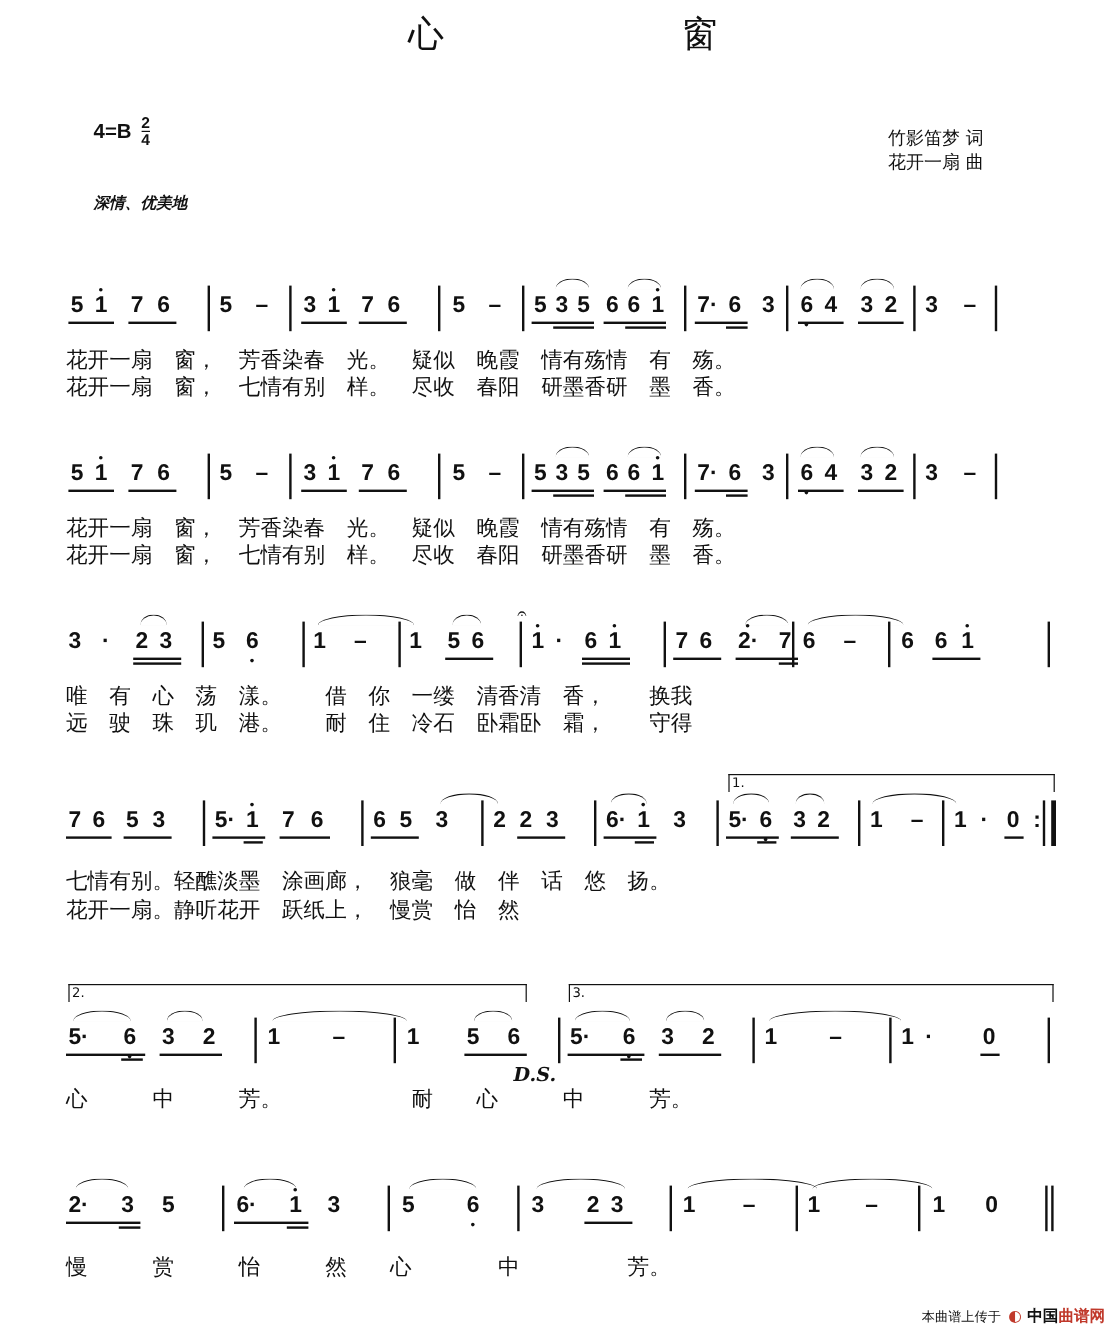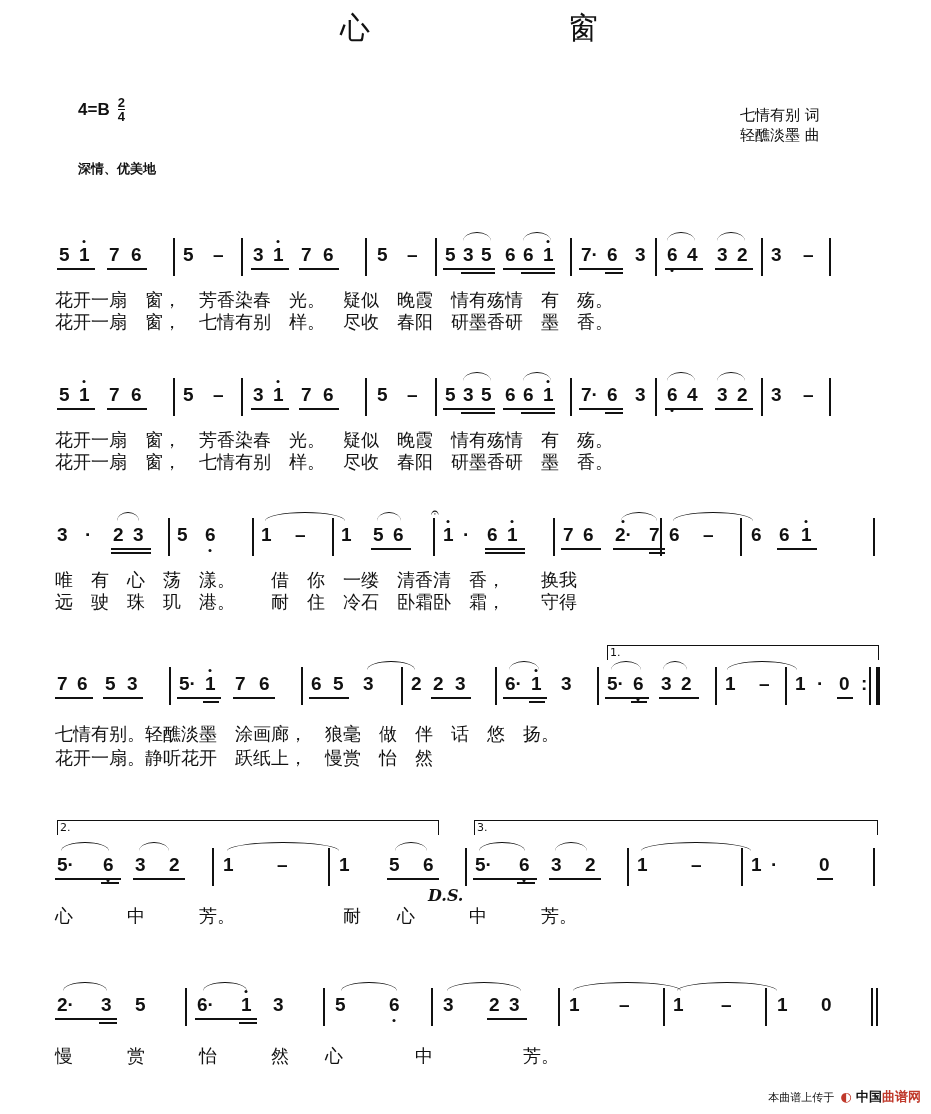--- a/index.html
+++ b/index.html
@@ -4,21 +4,21 @@
 <style>
   html, body { margin:0; padding:0; background:#fff; }
   body { width:931px; height:1114px; position:relative; overflow:hidden; color:#111;
          font-family:"DejaVu Sans","Liberation Sans",sans-serif; }
   .abs { position:absolute; }
   .title { top:8px; font-size:30px; font-family:"DejaVu Serif",serif; }
   .key { left:78px; top:96px; font-size:17px; font-weight:bold; font-family:"Liberation Sans",sans-serif; display:flex; align-items:center; gap:8px; }
   .frac { display:inline-flex; flex-direction:column; align-items:center; font-size:13px; line-height:13px; font-weight:bold; }
   .frac span:first-child { border-bottom:1.5px solid #111; }
   .credits { left:740px; top:105px; font-size:15px; line-height:20px; }
-  .tempo { left:78px; top:160px; font-size:13px; font-weight:bold; }
+  .tempo { left:78px; top:160px; font-size:13px; font-weight:bold;font-style:italic; }
   .row { position:absolute; left:55px; width:830px; height:44px; }
   .bar { position:absolute; width:2px; background:#111; height:38px; top:0; }
   .dbar { position:absolute; top:0; height:38px; border-left:2px solid #111; width:5px; border-right:4px solid #111; }
   .note { position:absolute; top:6px; font-size:19px; font-weight:bold; font-family:"Liberation Sans",sans-serif; }
   .dot-hi { position:absolute; top:-4px; left:50%; width:3px; height:3px; background:#111; border-radius:50%; transform:translateX(-50%); }
   .dot-lo { position:absolute; bottom:-6px; left:50%; width:3px; height:3px; background:#111; border-radius:50%; transform:translateX(-50%); }
   .ul1 { position:absolute; height:2px; background:#111; top:30px; }
   .ul2 { position:absolute; height:2px; background:#111; top:34px; }
   .slur { position:absolute; border-top:1.6px solid #111; border-radius:50% 50% 0 0 / 100% 100% 0 0; height:8px; top:-6px; }
   .lyr { position:absolute; left:55px; font-size:18px; font-family:"DejaVu Serif",serif; letter-spacing:0px; white-space:pre; }
@@ -37,22 +37,22 @@
 
 <div class="abs key">
   <span>4=B</span>
   <span class="frac">
     <span>2</span>
     <span>4</span>
   </span>
 </div>
 
 <div class="abs credits">
-  <div>七情有别 词</div>
-  <div>轻醮淡墨 曲</div>
+  <div>竹影笛梦 词</div>
+  <div>花开一扇 曲</div>
 </div>
 
 <div class="abs tempo">深情、优美地</div>
 
 <div class="row" style="top:238px;">
   <span class="note" style="left:4px">5</span>
     <span class="note" style="left:24px">1<i class="dot-hi"></i></span>
   <span class="ul1" style="left:2px;width:38px"></span>
   <span class="note" style="left:54px">7</span>
     <span class="note" style="left:76px">6</span>

